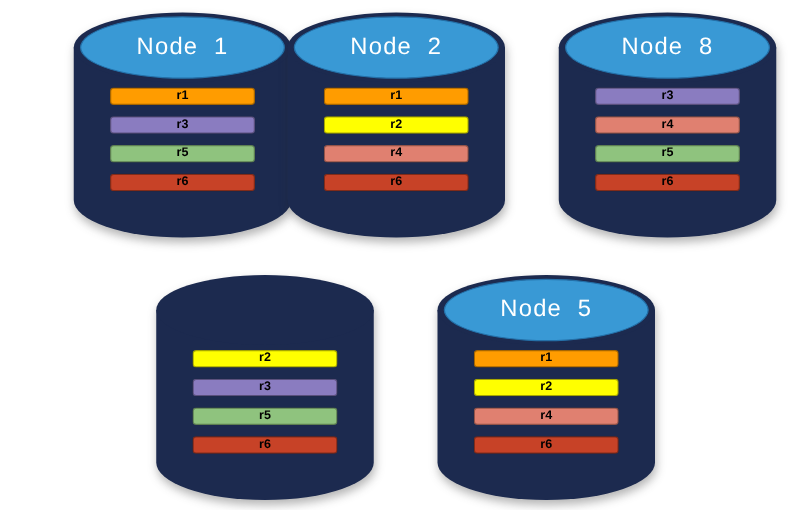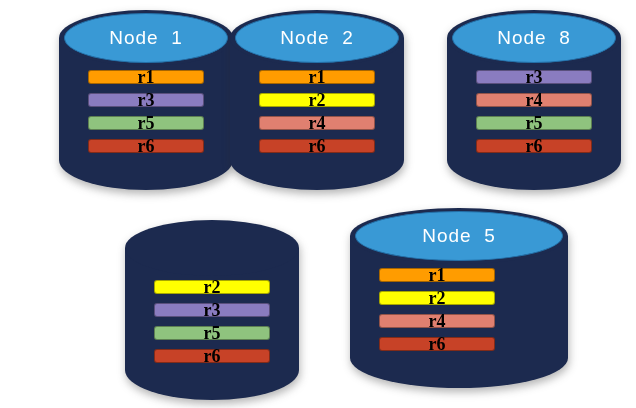--- a/index.html
+++ b/index.html
@@ -63,25 +63,24 @@
   }
   .bar {
     height: 14px;
     box-sizing: border-box;
     border: 1px solid rgba(0,0,0,0.35);
     border-radius: 3px;
     margin-bottom: 9px;
     display: flex;
     align-items: center;
     justify-content: center;
-    font-size: 18px;
+    font-size: 10px;
     font-weight: bold;
     color: #000000;
     line-height: 1;
-    font-family: Liberation Serif, serif;
   }
 </style>
 </head>
 <body>
 
 <div class="stage">
 
   <div class="cylinder" style="left:12px; top:10px;margin-left:47px;">
     <div class="cyl-body"></div>
     <div class="cyl-top-rim"></div>
@@ -128,21 +127,21 @@
     <div class="cyl-body"></div>
     <div class="cyl-top-rim"></div>
     <div class="bars">
       <div class="bar" style="background: rgb(255, 255, 0);">r2</div>
       <div class="bar" style="background: rgb(138, 124, 192);">r3</div>
       <div class="bar" style="background: rgb(143, 195, 126);">r5</div>
       <div class="bar" style="background: rgb(199, 66, 39);">r6</div>
     </div>
   </div>
 
-  <div class="cylinder" style="left:350px; top:208px;padding-left:44px;">
+  <div class="cylinder" style="left:350px; top:220px;">
     <div class="cyl-body"></div>
     <div class="cyl-top-rim"></div>
     <div class="cyl-top">
       <span class="cyl-title">Node  5</span>
     </div>
     <div class="bars">
       <div class="bar" style="background: rgb(255, 156, 0);">r1</div>
       <div class="bar" style="background: rgb(255, 255, 0);">r2</div>
       <div class="bar" style="background: rgb(224, 128, 112);">r4</div>
       <div class="bar" style="background: rgb(199, 66, 39);">r6</div>

